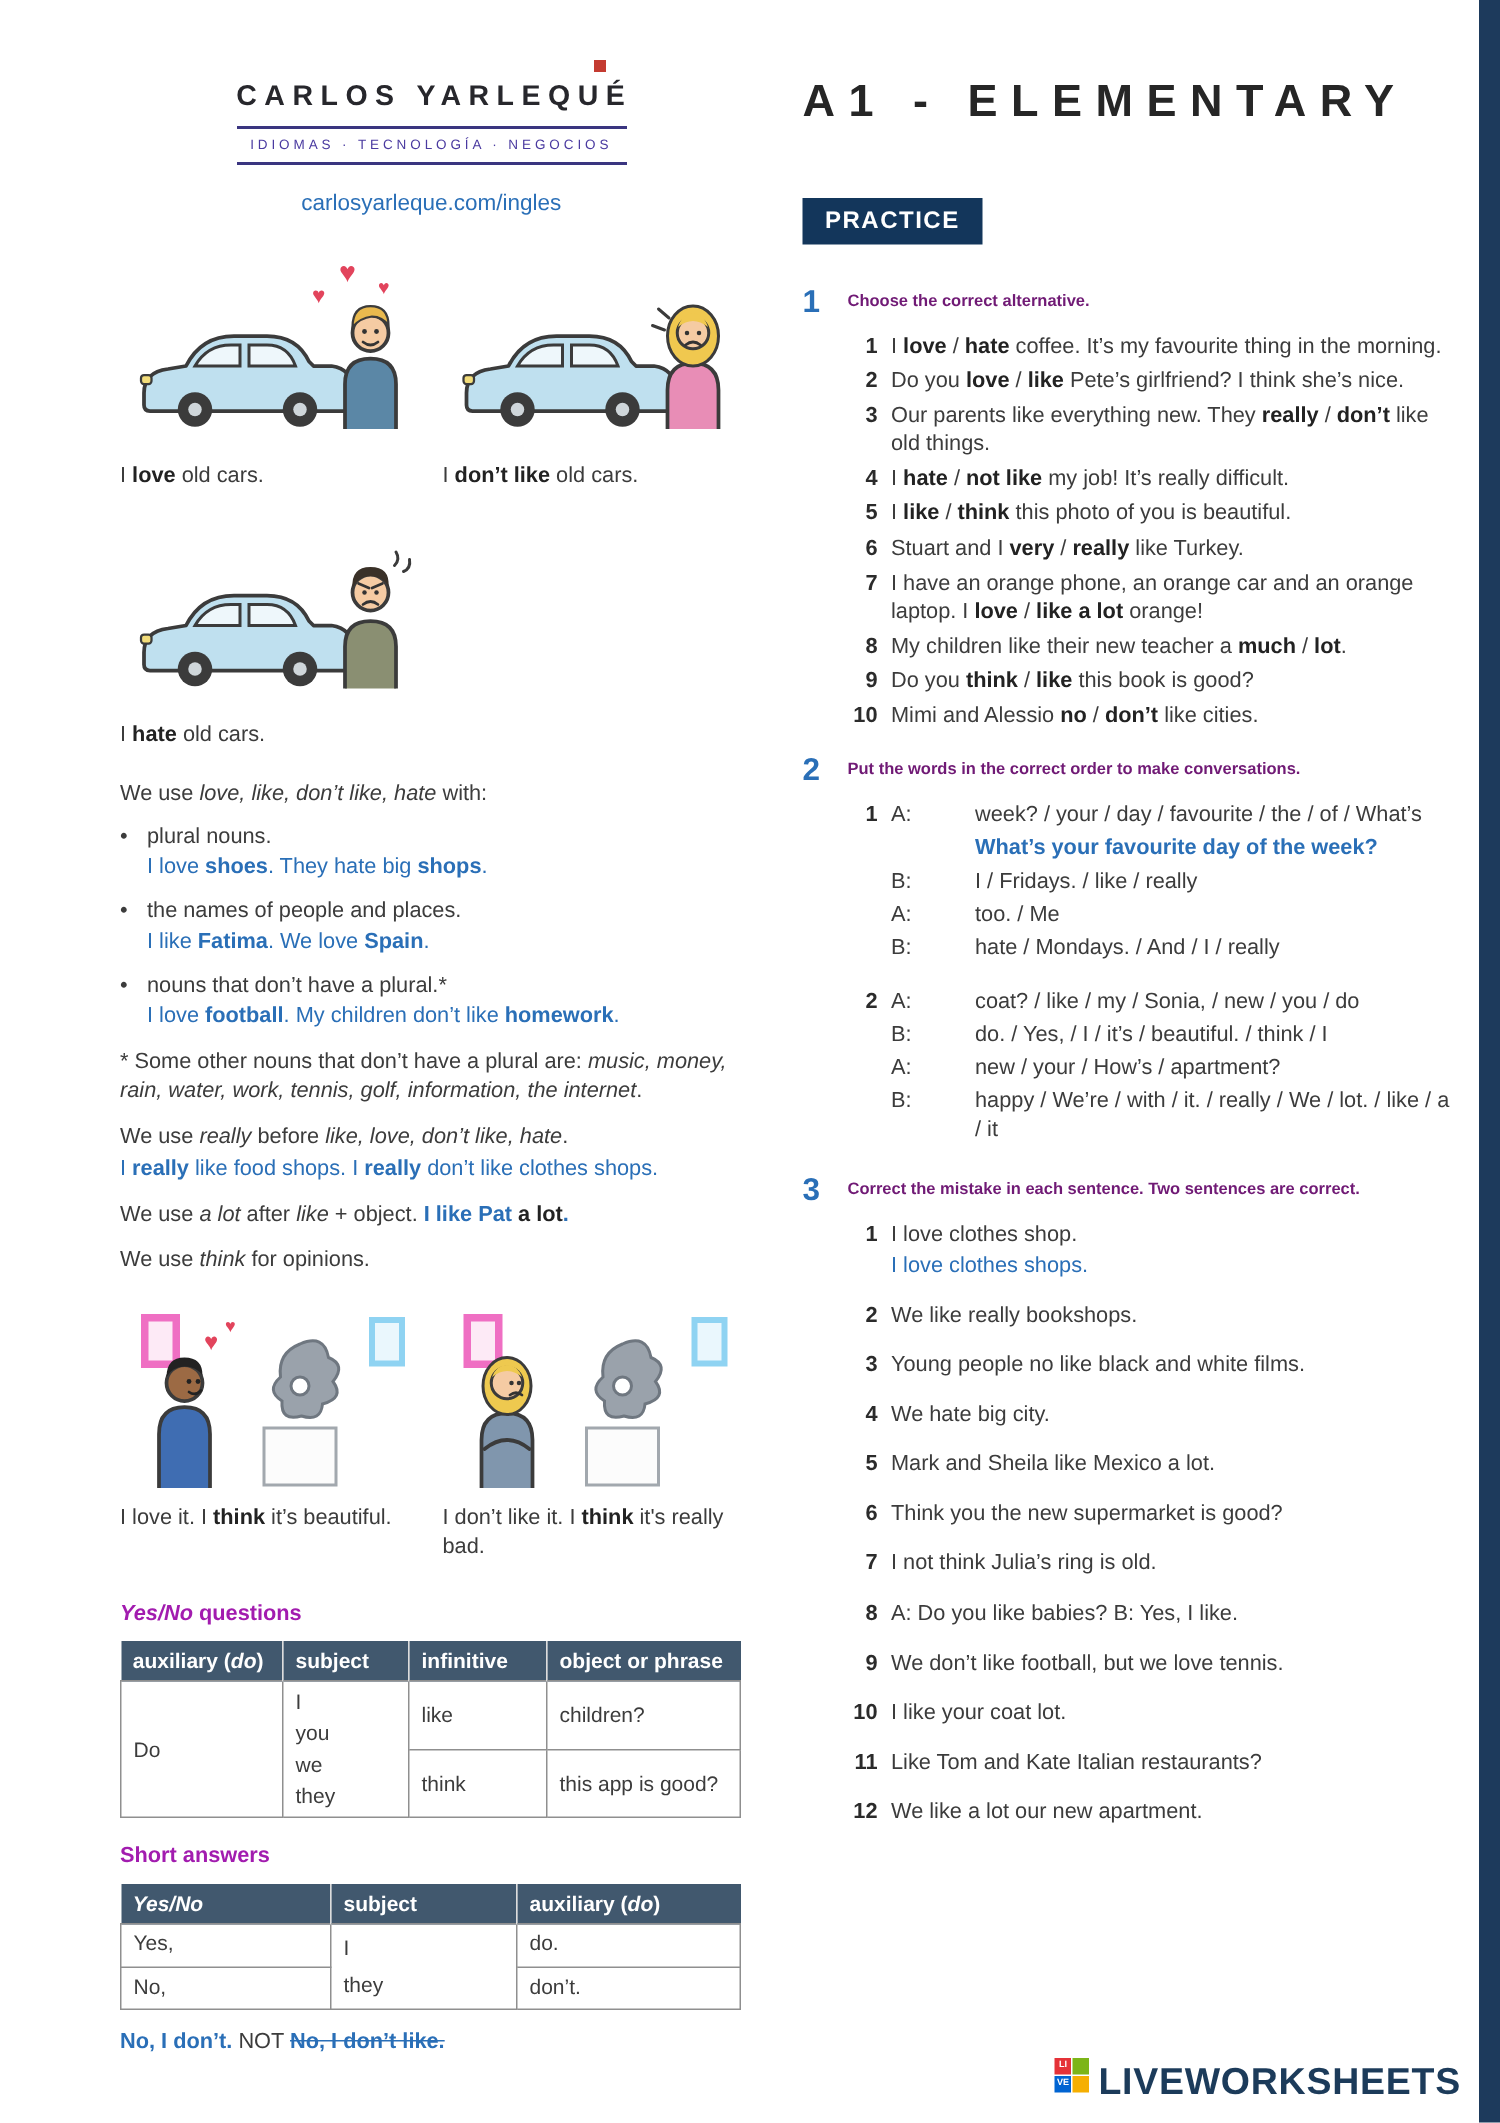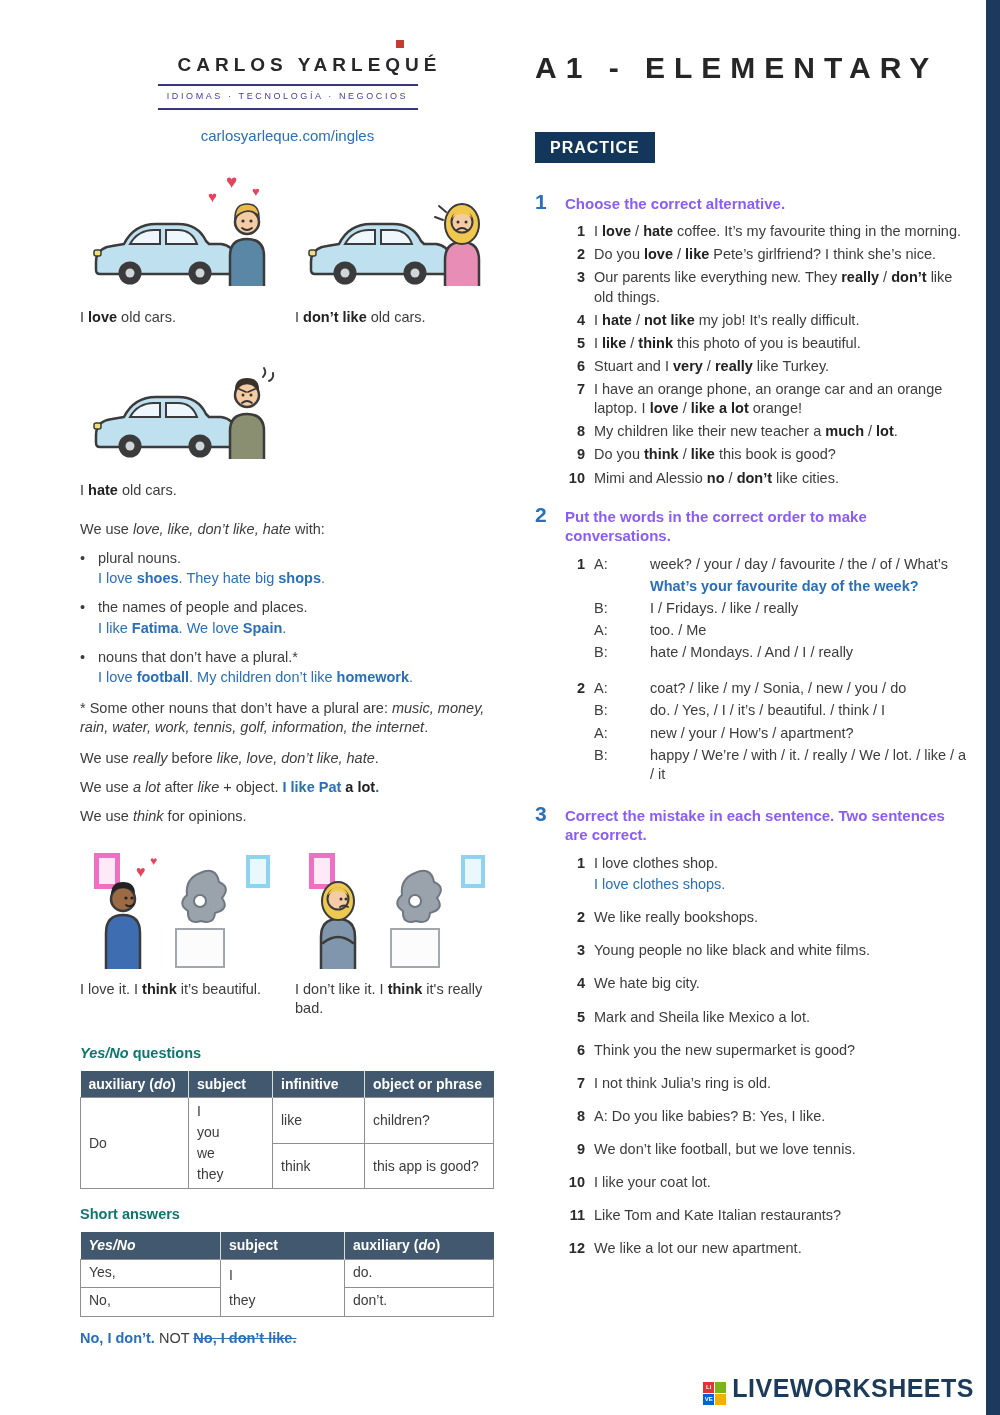--- a/index.html
+++ b/index.html
@@ -9,21 +9,21 @@
     background:#ffffff; color:#3c3c3c;
     font-family:"Liberation Sans", sans-serif; font-size:14.5px; line-height:1.32;
   }
   .right-bar { position:absolute; right:0; top:0; width:14px; height:1415px; background:#1d3a5c; }
 
   
   .left-col { position:absolute; left:80px; top:40px; width:415px; }
 
   .logo { width:260px; margin:0 auto; text-align:center; position:relative; padding-top:12px; }
   .logo-sq { position:absolute; top:0; right:14px; width:8px; height:8px; background:#c43b31; }
-  .logo-name { font-size:19px; font-weight:700; letter-spacing:5px; color:#27272c; margin-bottom:7px; white-space:nowrap;margin-left:20px; }
+  .logo-name { font-size:19px; font-weight:700; letter-spacing:5px; color:#27272c; margin-bottom:7px; white-space:nowrap; }
   .logo-rule { height:2px; background:#3a3580; }
   .logo-tag { font-size:9px; letter-spacing:2.6px; color:#4a3aa0; margin:5px 0; white-space:nowrap; }
   .site-link { display:block; text-align:center; color:#2a6fb7; font-size:15px; margin:16px 0 18px; text-decoration:none; }
 
   .pic-grid { display:grid; grid-template-columns:200px 200px; column-gap:15px; }
   .panel svg { display:block; width:200px; height:140px; }
   .panel .caption { margin:4px 0 10px; color:#3c3c3c; }
   .caption b, .p b, .example b, .blue-line b { color:#222; }
 
   .p { margin:10px 0; }
@@ -33,54 +33,54 @@
   .example b, .blue-line b { color:#2a6fb7; }
   .footnote { margin:12px 0; }
   .blue { color:#2a6fb7;font-weight:bold; }
   .blue-line { color:#2a6fb7; margin:2px 0 12px; }
   .strike { text-decoration:line-through; }
   .dark { color:#3c3c3c; }
 
   .sculpt-grid { display:grid; grid-template-columns:200px 200px; column-gap:15px; margin-top:14px; }
   .panel svg.sculpt { height:135px; }
 
-  .sec-title { font-weight:700; margin:16px 0 8px; color:#0f766e; }
+  .sec-title { font-weight:700; margin:16px 0 8px; color:#a21caf; }
   table.tbl { border-collapse:collapse; table-layout:fixed; width:413px; margin:0 0 6px; }
   table.tbl th { background:#41586e; color:#fff; font-weight:700; text-align:left; padding:4px 8px; font-size:14px; border-right:1px solid #dcdcdc; }
   table.tbl th:last-child { border-right:none; }
   table.tbl td { border:1px solid #8f8f8f; padding:3px 8px; font-size:14px; vertical-align:middle; color:#3c3c3c; }
   .qtbl tbody td { height:44px; }
   .subj-line { line-height:21px; }
   .stbl tbody td { height:25px; vertical-align:top; }
   .stbl .subj-line { line-height:25px; }
   .note { margin-top:12px; }
 
   
   .right-col { position:absolute; left:535px; top:48px; width:436px; }
   .level { font-size:30px; font-weight:700; letter-spacing:9px; color:#262626; white-space:nowrap; }
   .practice { display:inline-block; background:#13365b; color:#fff; font-weight:700; font-size:16px; letter-spacing:1px; padding:5px 15px; margin:44px 0 12px; }
 
   .ex-head { display:flex; margin:16px 0 9px; }
   .ex-num { flex:none; width:30px; color:#2a6fb7; font-weight:700; font-size:21px; line-height:1.05; }
-  .ex-title { font-weight:700; font-size:15px; color:#8b5cf6; padding-top:3px; line-height:1.3; }
+  .ex-title { font-weight:700; font-size:11px; color:#701a75; padding-top:3px; line-height:1.3; }
   .ex-body { margin-left:30px; }
   .ex-item { display:flex; }
   .ex1 .ex-item { margin-bottom:4px; }
   .ex3 .ex-item { margin-bottom:14px; }
   .ex-item .n { flex:none; width:20px; text-align:right; font-weight:700; color:#2b2b2b; margin-right:9px; }
   .ex-item .t { flex:1; }
   .ex-item b { color:#222; }
   .ans { color:#2a6fb7; margin-top:2px; }
   .conv { margin-bottom:14px; }
   .line { display:flex; margin-bottom:3px; }
   .lab { flex:none; width:24px; }
   .txt { flex:1;margin-left:32px; }
 
   
-  .footer { position:absolute; right:26px; bottom:10px; display:flex; align-items:flex-end; }
+  .footer { position:absolute; right:26px; bottom:10px; display:flex; align-items:flex-start; }
   .lw-tiles { display:grid; grid-template-columns:11px 11px; grid-template-rows:11px 11px; gap:1px; margin-right:6px; }
   .lw-tile { display:flex; align-items:center; justify-content:center; font-size:6px; font-weight:700; color:#fff; }
   .lw-t1 { background:#e53238; } .lw-t2 { background:#7cb518; }
   .lw-t3 { background:#0064d2; } .lw-t4 { background:#f5af02; }
   .lw-text { font-size:25px; font-weight:700; color:#1c3b5a; letter-spacing:0.5px; }
 </style>
 </head>
 <body>
 
 <svg width="0" height="0" style="position:absolute" aria-hidden="true">
@@ -192,20 +192,21 @@
 
   <div class="bullet">
     <span class="dot">•</span>
     <span>nouns that don’t have a plural.*</span>
   </div>
   <div class="example">I love <b>football</b>. My children don’t like <b>homework</b>.</div>
 
   <div class="p footnote">* Some other nouns that don’t have a plural are: <i>music, money, rain, water, work, tennis, golf, information, the internet</i>.</div>
 
   <div class="p" style="margin-bottom:2px">We use <i>really</i> before <i>like, love, don’t like, hate</i>.</div>
+  <div class="blue-line">I <b>really</b> like food shops. I <b>really</b> don’t like clothes shops.</div>
 
   <div class="p">We use <i>a lot</i> after <i>like</i> + object. <span class="blue">I like Pat <b>a lot</b>.</span></div>
 
   <div class="p">We use <i>think</i> for opinions.</div>
 
   <div class="sculpt-grid">
     <div class="panel">
       <svg class="sculpt" viewBox="0 0 200 135">
         <use href="#gallery"></use>
         <path d="M26,128 v-36 q0,-18 17,-18 q17,0 17,18 v36" fill="#3f6db2" stroke="#3b3b3b" stroke-width="2.5"></path>

